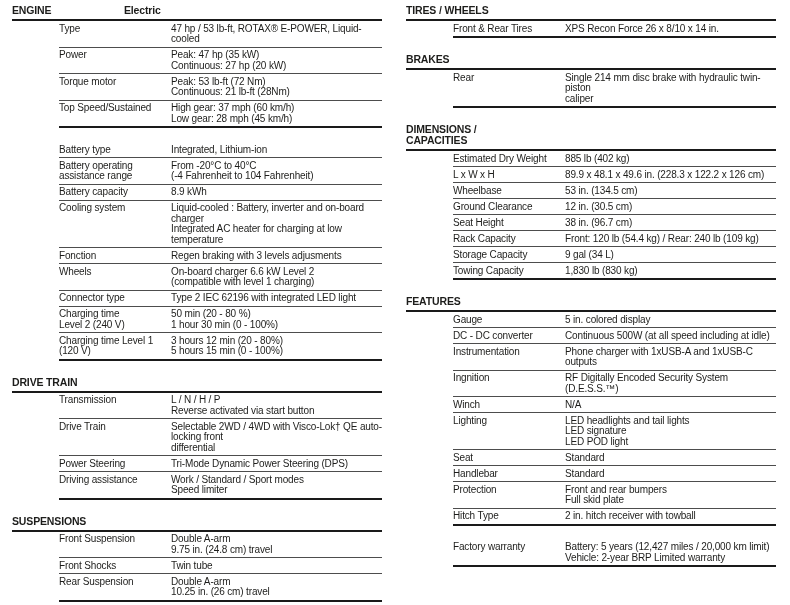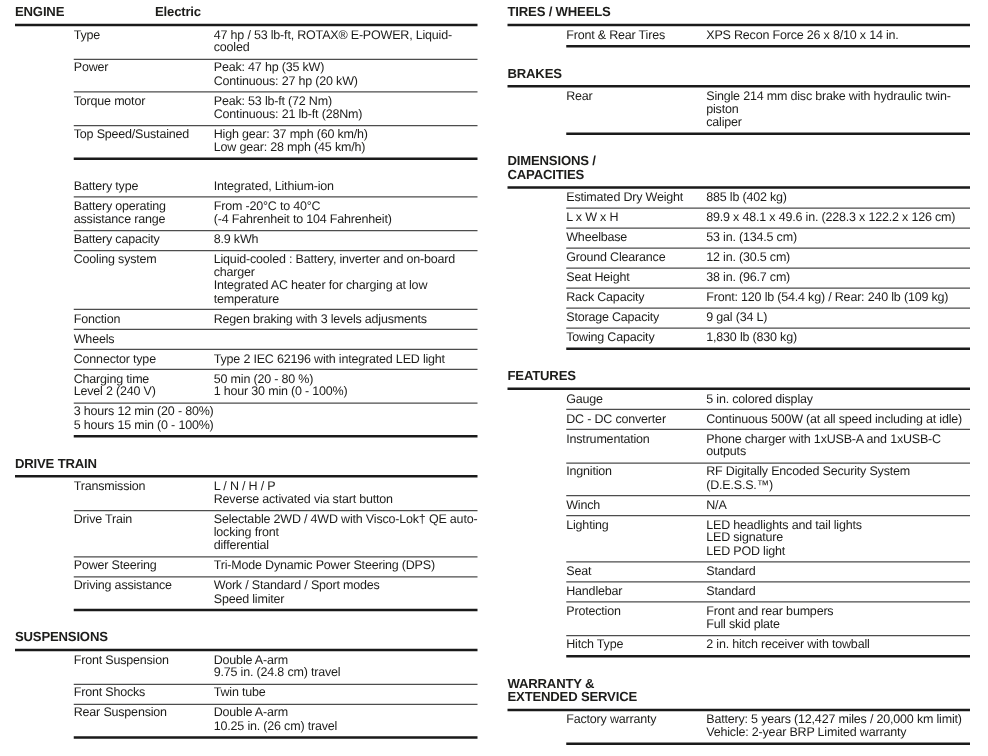--- a/index.html
+++ b/index.html
@@ -121,40 +121,48 @@
             <div class="line">Fonction</div>
           </div>
           <div class="cell-value">
             <div class="line">Regen braking with 3 levels adjusments</div>
           </div>
         </div>
         <div class="row">
           <div class="cell-label">
             <div class="line">Wheels</div>
           </div>
+          <div class="cell-value">
+            <div class="line">On-board charger 6.6 kW Level 2</div>
+            <div class="line">(compatible with level 1 charging)</div>
+          </div>
         </div>
         <div class="row">
           <div class="cell-label">
             <div class="line">Connector type</div>
           </div>
           <div class="cell-value">
             <div class="line">Type 2 IEC 62196 with integrated LED light</div>
           </div>
         </div>
         <div class="row">
           <div class="cell-label">
             <div class="line">Charging time</div>
             <div class="line">Level 2 (240 V)</div>
           </div>
           <div class="cell-value">
             <div class="line">50 min (20 - 80 %)</div>
             <div class="line">1 hour 30 min (0 - 100%)</div>
           </div>
         </div>
         <div class="row">
+          <div class="cell-label">
+            <div class="line">Charging time Level 1</div>
+            <div class="line">(120 V)</div>
+          </div>
           <div class="cell-value">
             <div class="line">3 hours 12 min (20 - 80%)</div>
             <div class="line">5 hours 15 min (0 - 100%)</div>
           </div>
         </div>
       </section>
       <section class="spec-section">
         <div class="sec-header">
           <div class="sec-title">DRIVE TRAIN</div>
         </div>
@@ -405,23 +413,20 @@
         <div class="row">
           <div class="cell-label">
             <div class="line">Hitch Type</div>
           </div>
           <div class="cell-value">
             <div class="line">2 in. hitch receiver with towball</div>
           </div>
         </div>
       </section>
       <section class="spec-section">
-        <div class="sec-header">
-          <div class="sec-title">WARRANTY &amp; EXTENDED SERVICE</div>
-        </div>
         <div class="row">
           <div class="cell-label">
             <div class="line">Factory warranty</div>
           </div>
           <div class="cell-value">
             <div class="line">Battery: 5 years (12,427 miles / 20,000 km limit)</div>
             <div class="line">Vehicle: 2-year BRP Limited warranty</div>
           </div>
         </div>
       </section>

